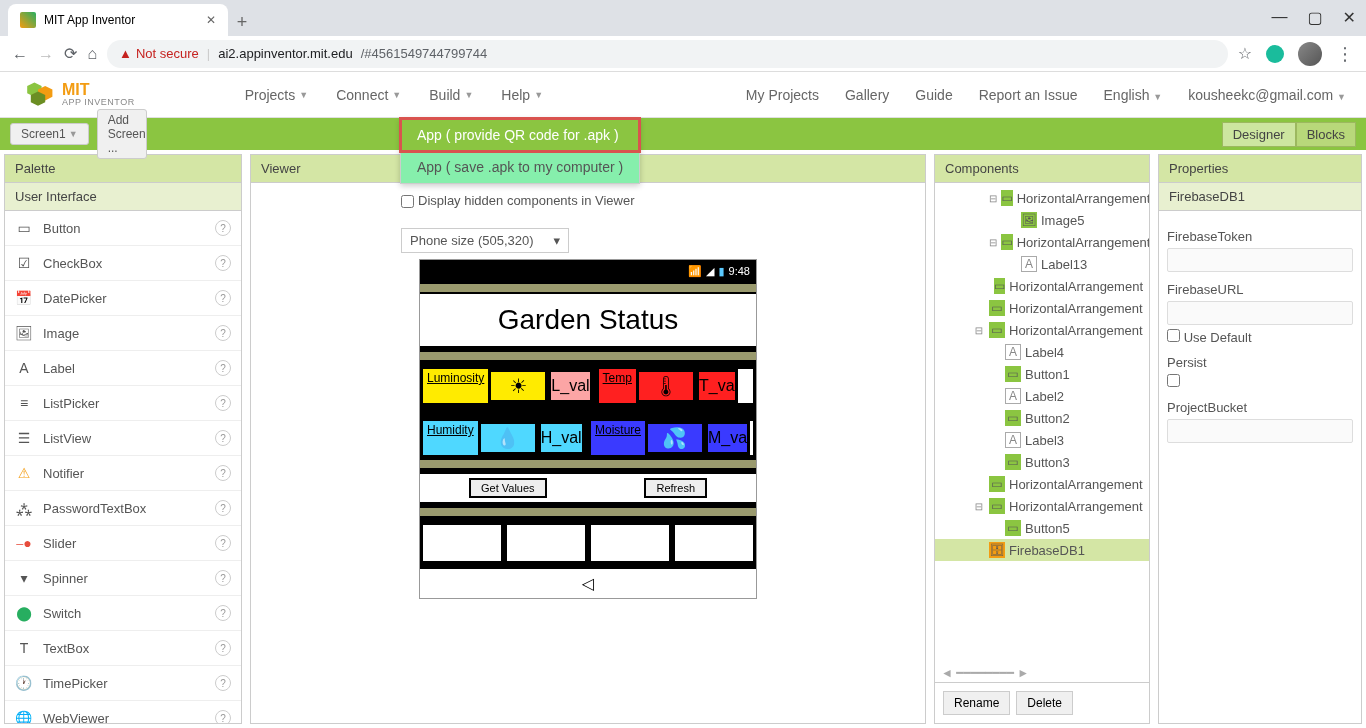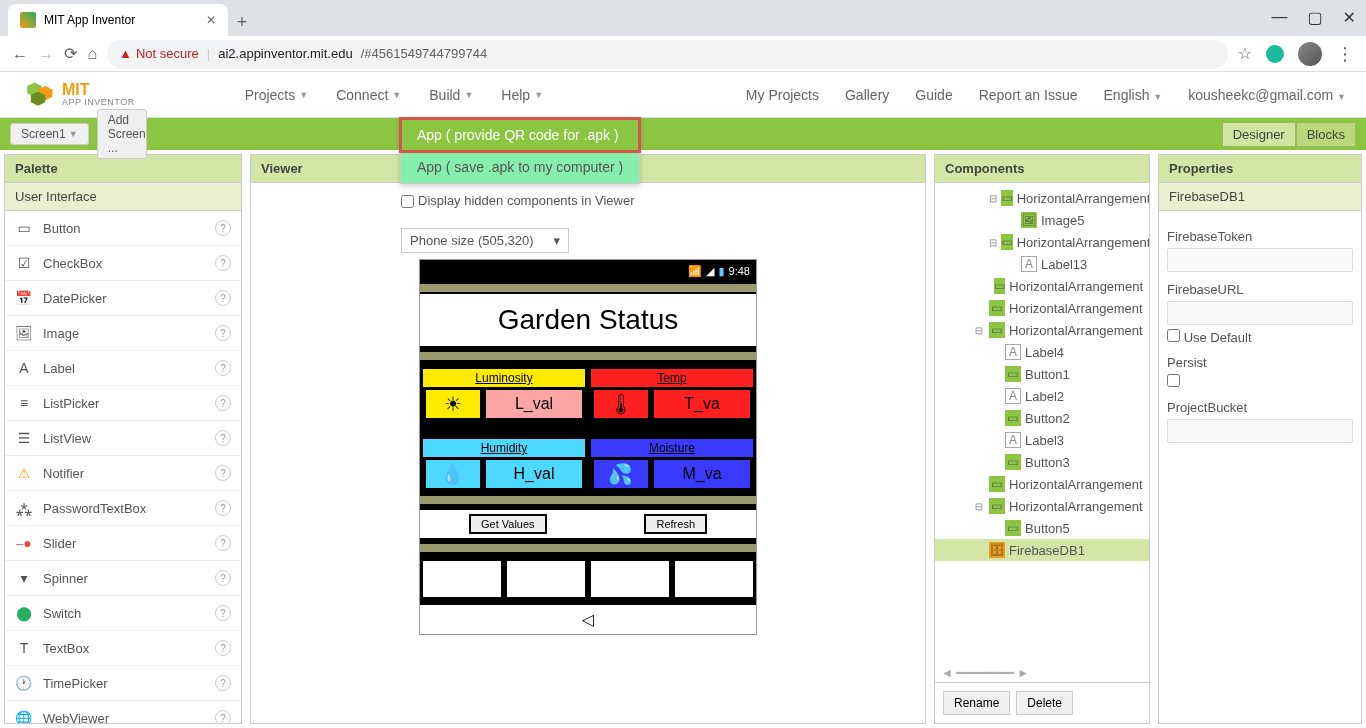--- a/index.html
+++ b/index.html
@@ -47,41 +47,41 @@
 .db-btn.active { background: #cde6a0; }
 
 
 .dropdown { position: absolute; top: 0; left: 400px; background: #86efac; border: 1px solid #ccc; box-shadow: 0 2px 6px rgba(0,0,0,0.2); z-index: 100; }
 .dropdown-item { padding: 8px 16px; font-size: 14px; color: #555; cursor: pointer; }
 .dropdown-item.highlighted { background: #8bc541; color: #fff; outline: 3px solid #d9534f; outline-offset: -1px; }
 
 
 .main { display: flex; height: 578px; background: #fff; }
 .panel { border: 1px solid #ccc; margin: 4px; display: flex; flex-direction: column; }
-.panel-header { background: #d4e6a5; padding: 6px 10px; font-size: 13px; font-weight: bold; color: #444; border-bottom: 1px solid #ccc; }
+.panel-header { background: #d4e6a5; padding: 6px 10px; font-size: 13px; font-weight: normal; color: #444; border-bottom: 1px solid #ccc; }
 .panel-sub { background: #e8f0d0; padding: 6px 10px; font-size: 13px; color: #444; border-bottom: 1px solid #ccc; }
 
 
 .palette { width: 238px; }
 .palette-list { overflow-y: auto; }
 .palette-item { display: flex; align-items: center; padding: 8px 10px; font-size: 13px; color: #555; border-bottom: 1px solid #eee; gap: 10px; cursor: pointer; }
 .p-icon { width: 18px; height: 18px; display: flex; align-items: center; justify-content: center; font-size: 14px; }
 .p-help { margin-left: auto; width: 16px; height: 16px; border: 1px solid #ccc; border-radius: 50%; font-size: 10px; color: #999; display: flex; align-items: center; justify-content: center; }
 
 
 .viewer { flex: 1; }
 .viewer-body { padding: 10px; display: flex; flex-direction: column; align-items: center; }
 .viewer-controls { font-size: 13px; color: #555; margin-bottom: 20px; display: flex; align-items: flex-end; gap: 4px; align-self: flex-start; margin-left: 140px; }
 .size-select { border: 1px solid #ccc; padding: 4px 8px; font-size: 13px; color: #555; background: #fff; margin-bottom: 6px; align-self: flex-start; margin-left: 140px; display: flex; align-items: center; gap: 20px; }
 .phone { width: 338px; border: 1px solid #999; background: #fff; }
 .status-bar { background: #000; height: 22px; color: #fff; display: flex; align-items: center; justify-content: flex-end; padding: 0 6px; font-size: 11px; gap: 4px; }
 .garden-title { text-align: center; font-size: 28px; padding: 10px 0; background: #fff; border-bottom: 4px solid #000; }
 .divider-olive { height: 12px; background: #9a9a6e; border-top: 2px solid #000; border-bottom: 2px solid #000; }
 .sensor-row { display: flex; border-top: 4px solid #000; }
-.sensor-cell { border: 3px solid #000; display: flex; flex-direction: column; }
+.sensor-cell { border: 3px solid #000; display: flex; flex-direction: row; }
 .sensor-label { font-size: 12px; padding: 2px 4px; text-decoration: underline; text-align: center; }
 .sensor-body { display: flex; }
 .sensor-icon { width: 60px; height: 34px; display: flex; align-items: center; justify-content: center; border: 3px solid #000; font-size: 20px; }
 .sensor-val { flex: 1; border: 3px solid #000; display: flex; align-items: center; justify-content: center; font-size: 16px; }
 .btn-row { display: flex; justify-content: space-around; padding: 4px 0; border-top: 4px solid #000; border-bottom: 4px solid #000; text-align: right; }
 .phone-btn { border: 2px solid #000; padding: 2px 10px; font-size: 11px; background: #eee; }
 .bottom-spacer { height: 50px; border-top: 4px solid #000; border-bottom: 4px solid #000; display: flex; }
 .bottom-spacer > div { border: 3px solid #000; flex: 1; }
 .nav-bar { height: 30px; background: #fff; border-top: 1px solid #000; display: flex; align-items: center; justify-content: center; gap: 60px; }
 

